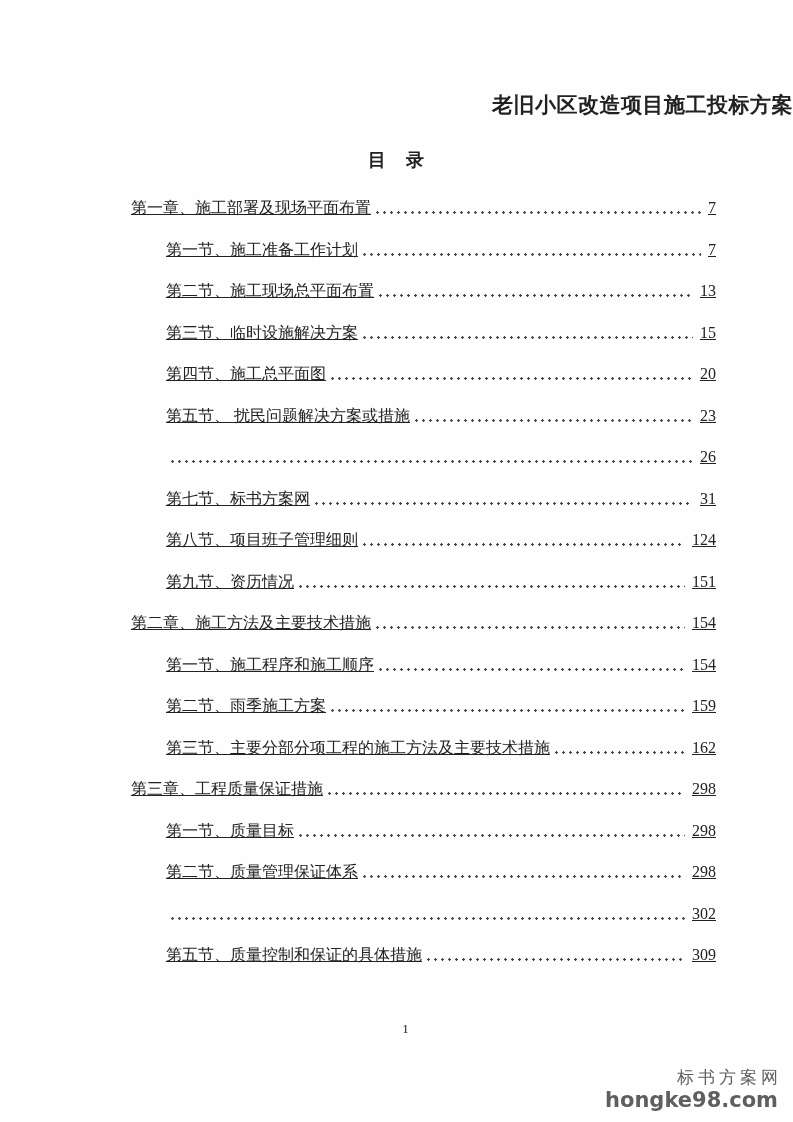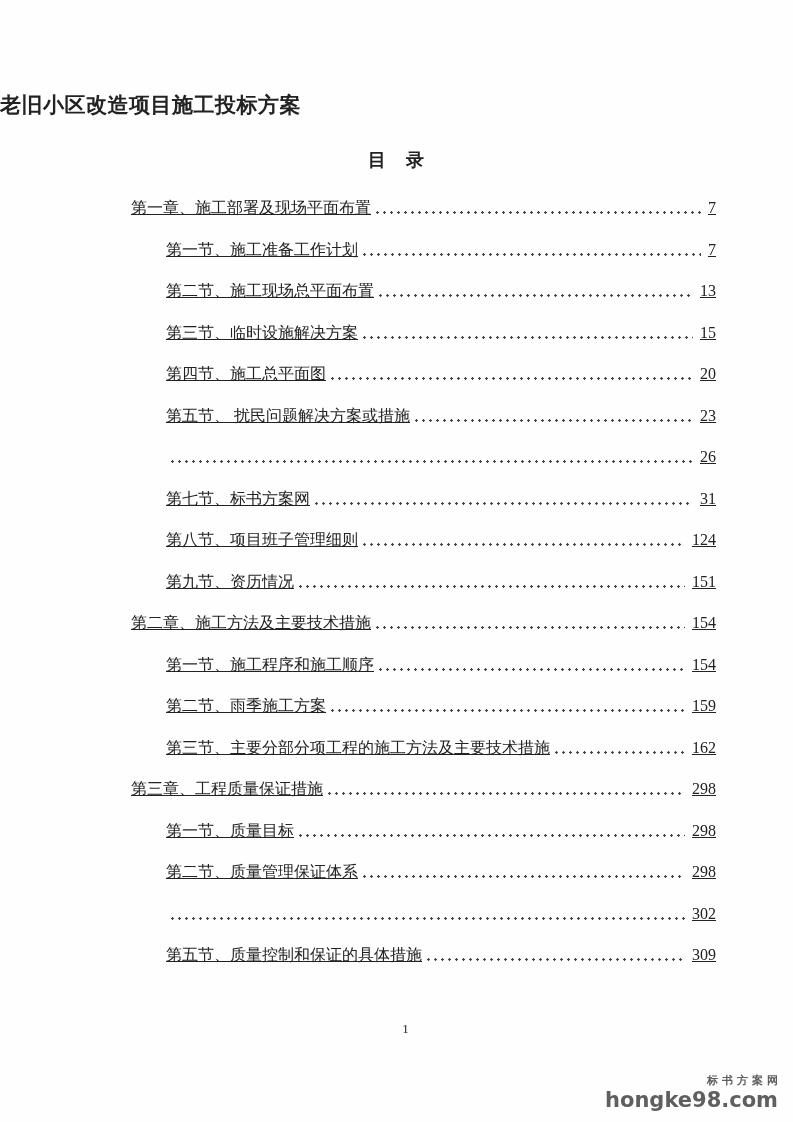--- a/index.html
+++ b/index.html
@@ -13,21 +13,21 @@
   body{
     position:relative;
     background:var(--bg);
     color:var(--text);
     font-family:"Liberation Serif","DejaVu Serif",serif;
     overflow:hidden;
   }
   .doc-title{
     position:absolute;
     top:91px; left:0; width:793px;
-    text-align:left;
+    text-align:right;
     font-size:21px;
     font-weight:bold;
     letter-spacing:0.5px;
   }
   .toc-heading{
     position:absolute;
     top:148px; left:0; width:793px;
     text-align:center;
     font-size:18px;
     font-weight:bold;
@@ -70,22 +70,22 @@
   }
   .watermark{
     position:absolute;
     right:15px; bottom:11px;
     text-align:right;
     color:var(--wm);
     font-family:"DejaVu Sans","Liberation Sans",sans-serif;
     line-height:1.05;
   }
   .watermark .wm-cn{
-    font-size:11px;
-    font-weight:bold;
+    font-size:17px;
+    font-weight:normal;
     letter-spacing:4px;
     margin-right:-4px; 
   }
   .watermark .wm-url{
     font-size:21px;
     font-weight:bold;
     letter-spacing:0;
     margin-top:2px;
   }
 </style>

